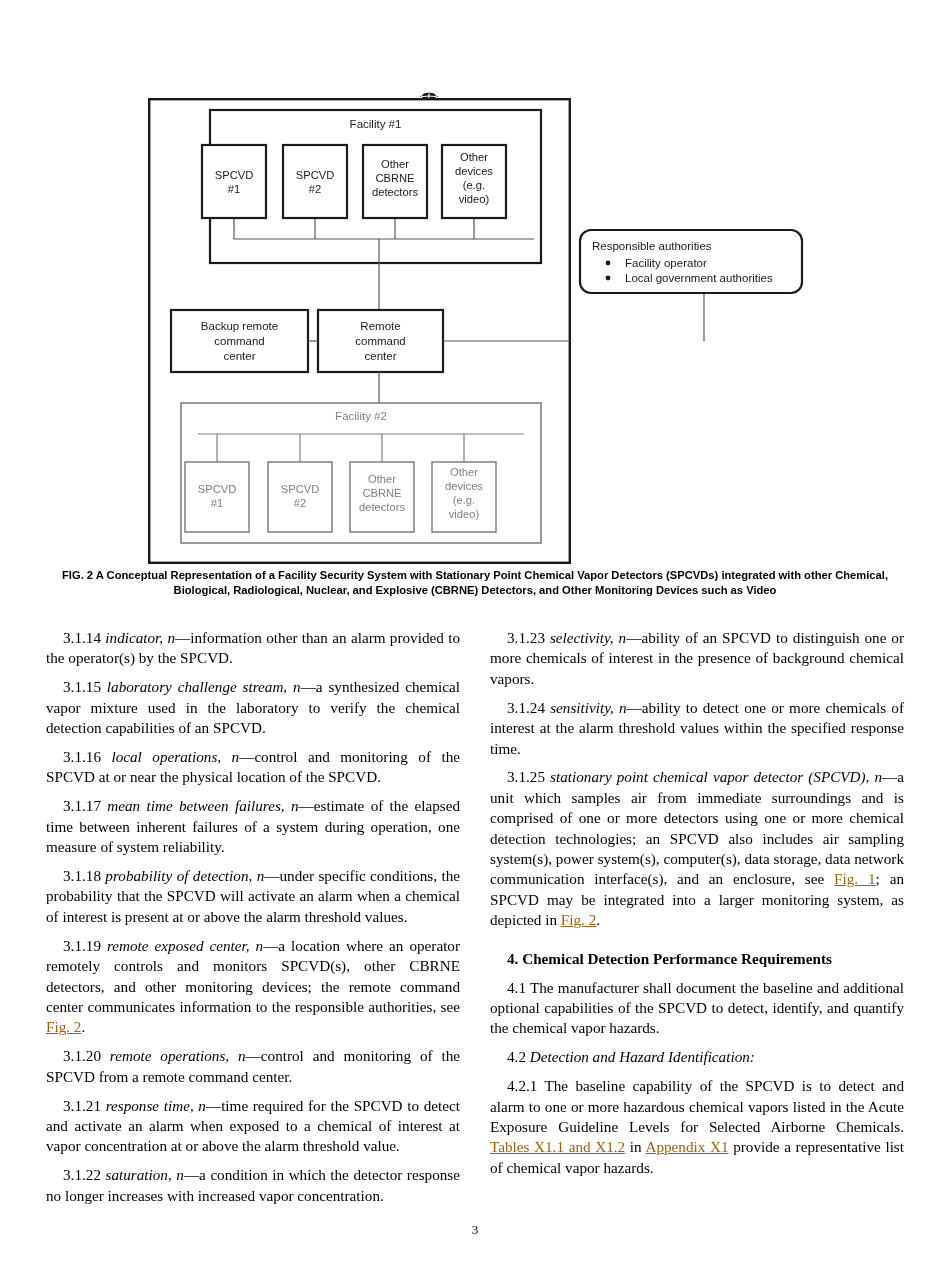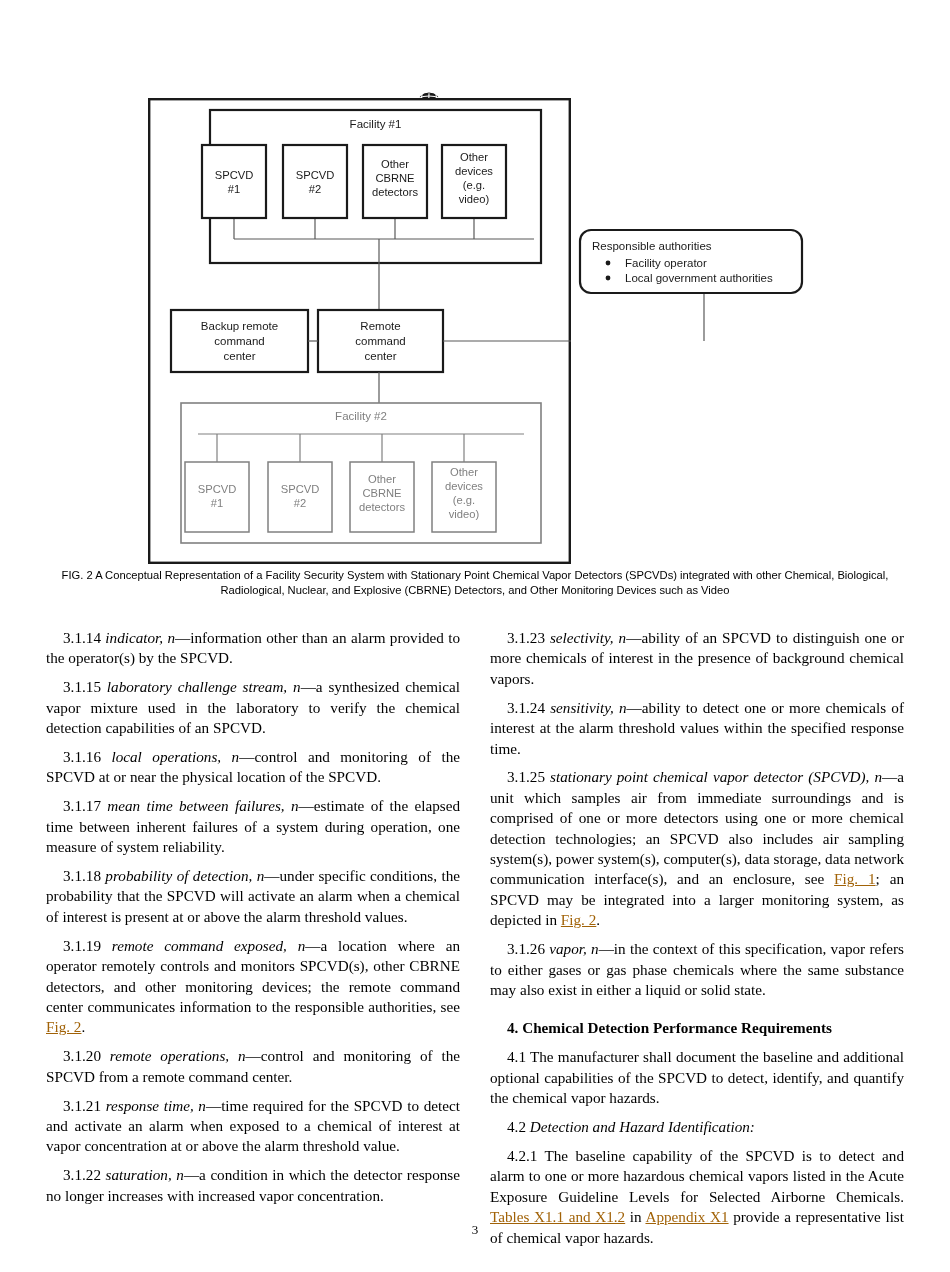--- a/index.html
+++ b/index.html
@@ -51,21 +51,21 @@
   }
   .fig-svg { display: block; }
 
   .fig-caption {
     position: absolute;
     top: 568px;
     left: 44px;
     width: 862px;
     font-family: "Liberation Sans", sans-serif;
     font-size: 11.2px;
-    font-weight: normal;
+    font-weight: bold;
     line-height: 14.5px;
     text-align: center;
   }
 
   
   .columns {
     position: absolute;
     top: 628px;
     left: 46px;
     width: 858px;
@@ -247,37 +247,36 @@
     <p><span>3.1.14</span> <span class="term">indicator, n</span><span>—information other than an alarm provided to the operator(s) by the SPCVD.</span></p>
 
     <p><span>3.1.15</span> <span class="term">laboratory challenge stream, n</span><span>—a synthesized chemical vapor mixture used in the laboratory to verify the chemical detection capabilities of an SPCVD.</span></p>
 
     <p><span>3.1.16</span> <span class="term">local operations, n</span><span>—control and monitoring of the SPCVD at or near the physical location of the SPCVD.</span></p>
 
     <p><span>3.1.17</span> <span class="term">mean time between failures, n</span><span>—estimate of the elapsed time between inherent failures of a system during operation, one measure of system reliability.</span></p>
 
     <p><span>3.1.18</span> <span class="term">probability of detection, n</span><span>—under specific conditions, the probability that the SPCVD will activate an alarm when a chemical of interest is present at or above the alarm threshold values.</span></p>
 
-    <p><span>3.1.19</span> <span class="term">remote command exposed, n</span><span>—a location where an operator remotely controls and monitors SPCVD(s), other CBRNE detectors, and other monitoring devices; the remote command center communicates information to the responsible authorities, see </span><a class="xref" href="#">Fig. 2</a><span>.</span></p>
+    <p><span>3.1.19</span> <span class="term">remote exposed center, n</span><span>—a location where an operator remotely controls and monitors SPCVD(s), other CBRNE detectors, and other monitoring devices; the remote command center communicates information to the responsible authorities, see </span><a class="xref" href="#">Fig. 2</a><span>.</span></p>
 
     <p><span>3.1.20</span> <span class="term">remote operations, n</span><span>—control and monitoring of the SPCVD from a remote command center.</span></p>
 
     <p><span>3.1.21</span> <span class="term">response time, n</span><span>—time required for the SPCVD to detect and activate an alarm when exposed to a chemical of interest at vapor concentration at or above the alarm threshold value.</span></p>
 
     <p><span>3.1.22</span> <span class="term">saturation, n</span><span>—a condition in which the detector response no longer increases with increased vapor concentration.</span></p>
   </div>
 
   <div class="col">
     <p><span>3.1.23</span> <span class="term">selectivity, n</span><span>—ability of an SPCVD to distinguish one or more chemicals of interest in the presence of background chemical vapors.</span></p>
 
     <p><span>3.1.24</span> <span class="term">sensitivity, n</span><span>—ability to detect one or more chemicals of interest at the alarm threshold values within the specified response time.</span></p>
 
     <p><span>3.1.25</span> <span class="term">stationary point chemical vapor detector (SPCVD), n</span><span>—a unit which samples air from immediate surroundings and is comprised of one or more detectors using one or more chemical detection technologies; an SPCVD also includes air sampling system(s), power system(s), computer(s), data storage, data network communication interface(s), and an enclosure, see </span><a class="xref" href="#">Fig. 1</a><span>; an SPCVD may be integrated into a larger monitoring system, as depicted in </span><a class="xref" href="#">Fig. 2</a><span>.</span></p>
 
-    <p><span>3.1.26</span> <span class="term">vapor, n</span><span>—in the context of this specification, vapor refers to either gases or gas phase chemicals where the same substance may also exist in either a liquid or solid state.</span></p>
 
     <p class="sec-head">4.  Chemical Detection Performance Requirements</p>
 
     <p><span>4.1</span><span> The manufacturer shall document the baseline and additional optional capabilities of the SPCVD to detect, identify, and quantify the chemical vapor hazards.</span></p>
 
     <p><span>4.2</span> <span class="term">Detection and Hazard Identification:</span></p>
 
     <p><span>4.2.1</span><span> The baseline capability of the SPCVD is to detect and alarm to one or more hazardous chemical vapors listed in the Acute Exposure Guideline Levels for Selected Airborne Chemicals. </span><a class="xref" href="#">Tables X1.1 and X1.2</a><span> in </span><a class="xref" href="#">Appendix X1</a><span> provide a representative list of chemical vapor hazards.</span></p>
   </div>
 </div>

